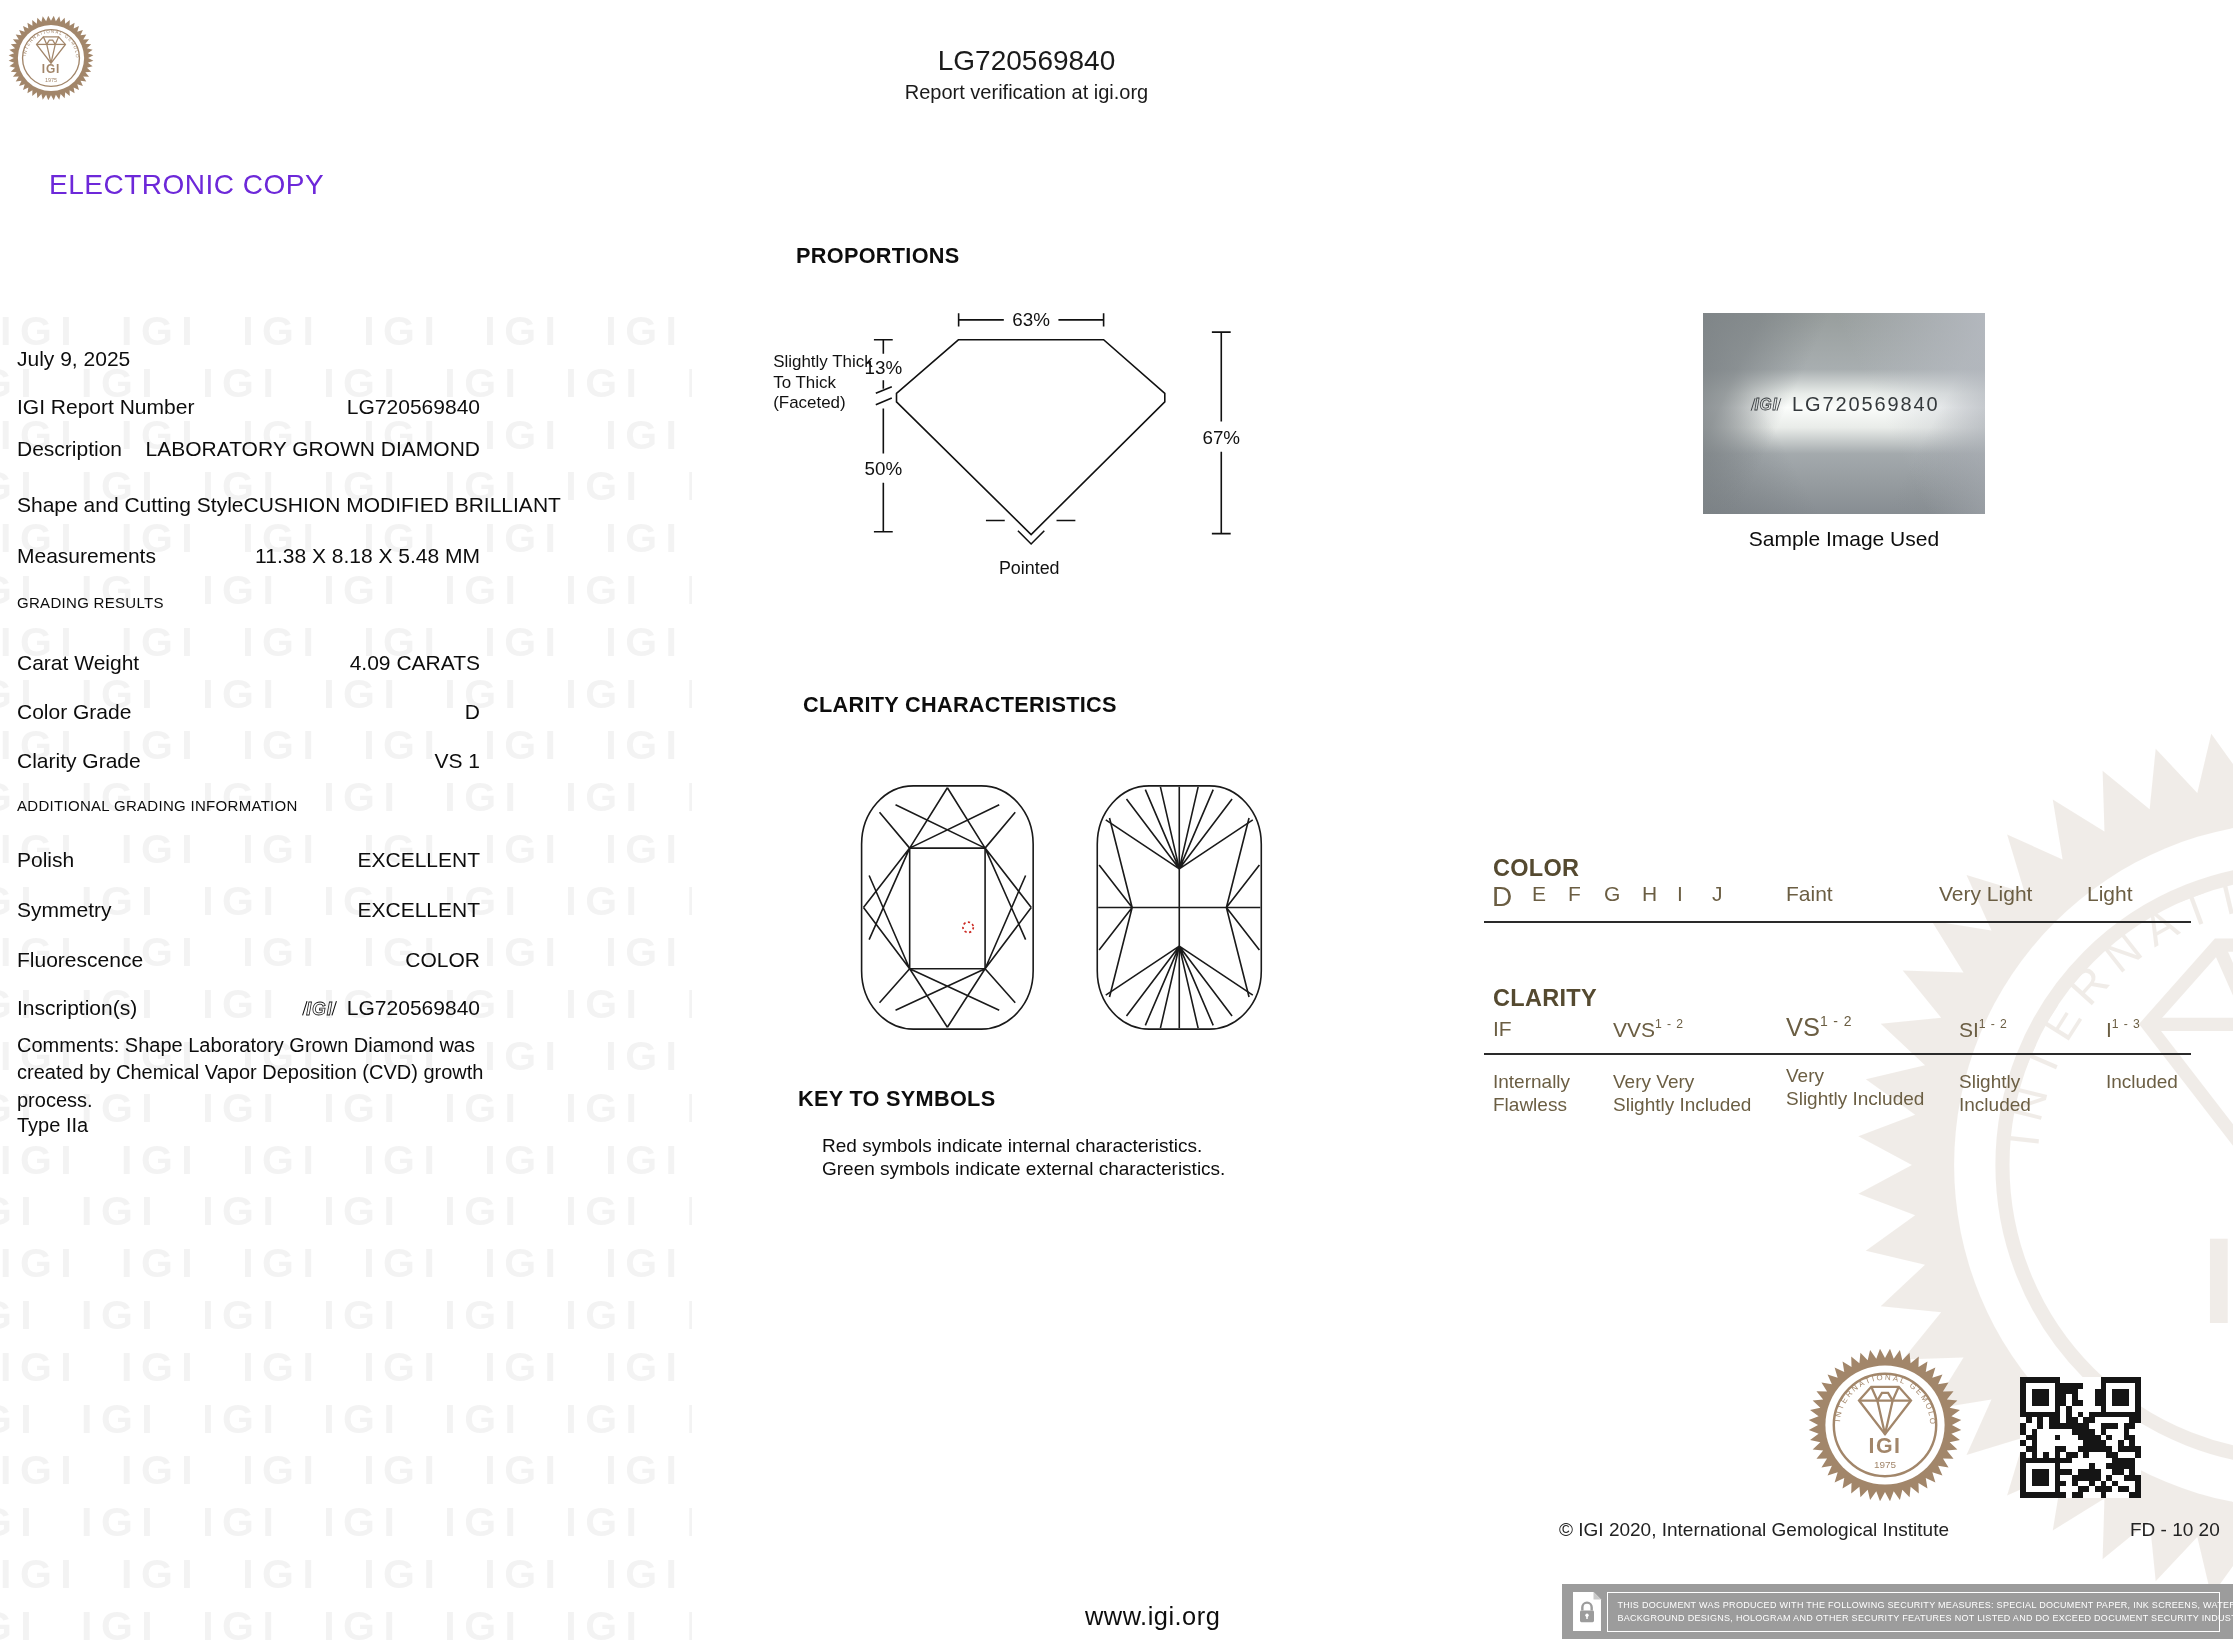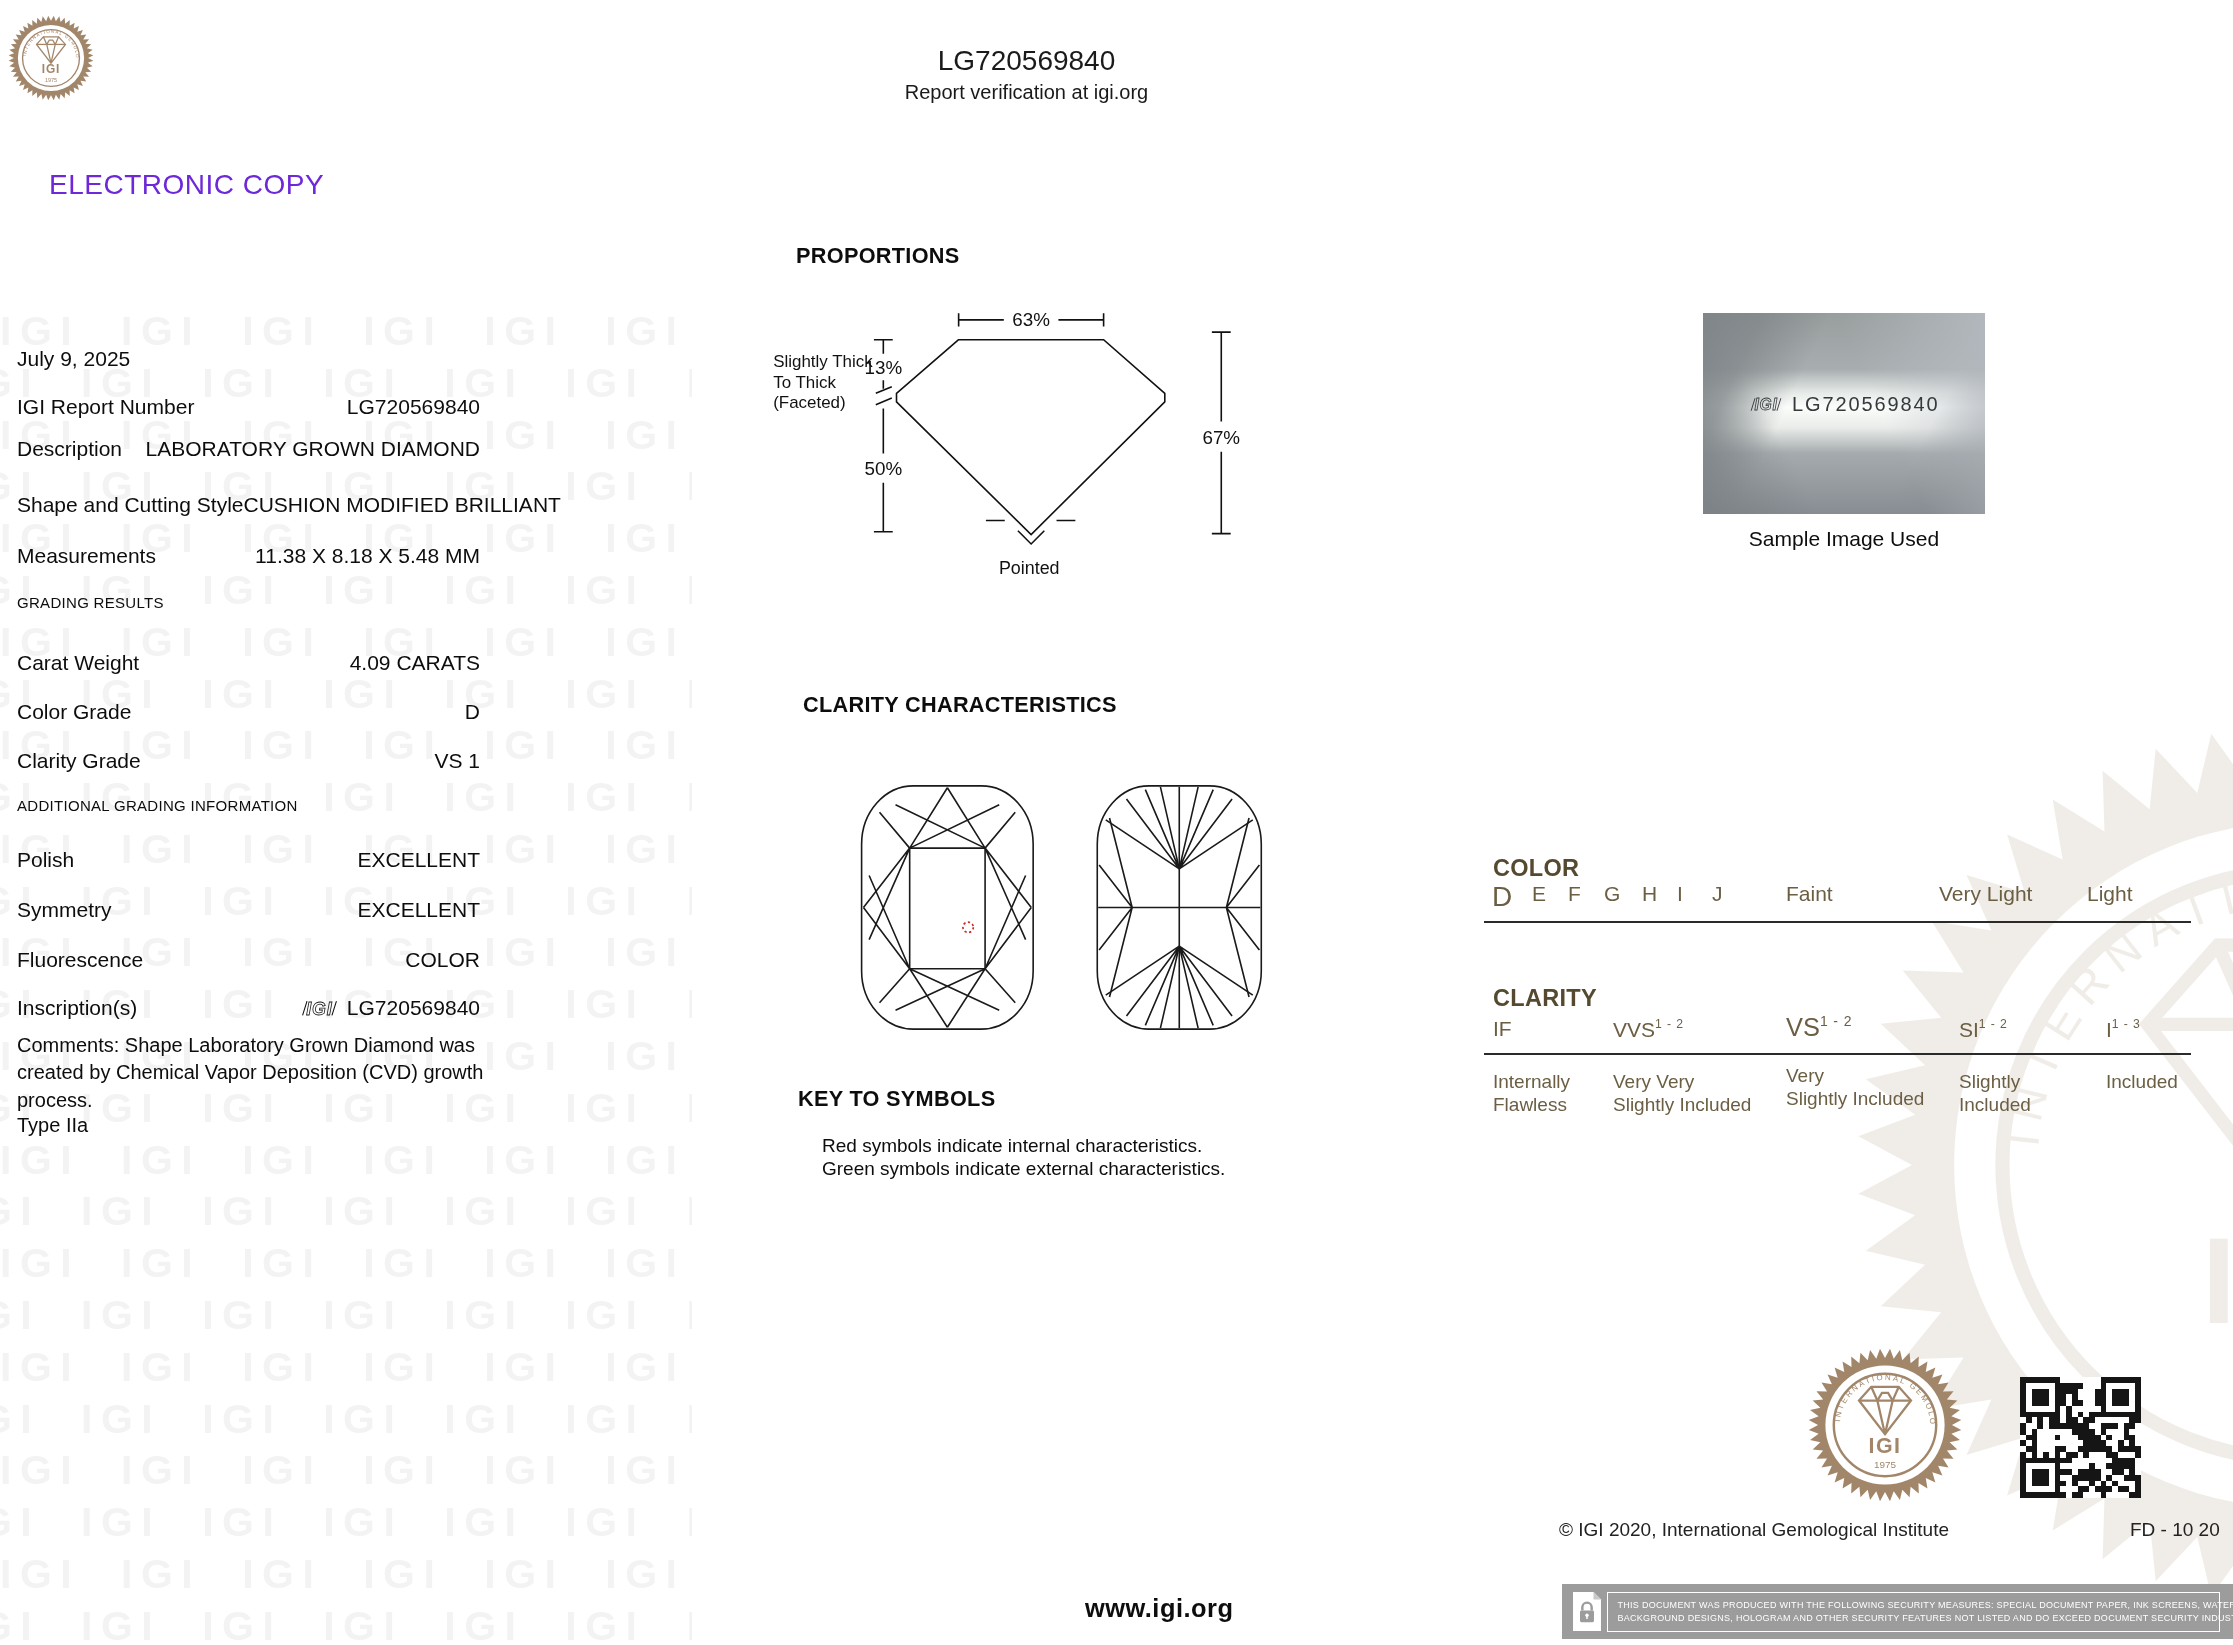--- a/index.html
+++ b/index.html
@@ -41,21 +41,21 @@
       linear-gradient(245deg,rgba(186,190,198,.8) 0%,rgba(186,190,198,.45) 18%,rgba(186,190,198,0) 40%),
       linear-gradient(62deg,rgba(120,126,130,.8) 0%,rgba(120,126,130,0) 30%),
       linear-gradient(298deg,rgba(136,142,146,.75) 0%,rgba(136,142,146,0) 26%),
       linear-gradient(180deg,#989e9d 0%,#a8aeb0 28%,#e8ece9 40%,#fbfdfb 47%,#e9ece9 57%,#a4aaad 70%,#878d92 100%);}
   .sample-insc{position:absolute;left:0;top:40%;width:100%;display:flex;align-items:center;
       justify-content:center;gap:7.5px;color:#34393c;font-size:20px;letter-spacing:1.9px;}
   .sample-cap{position:absolute;left:1703px;top:527px;width:282px;text-align:center;font-size:21px;}
   
   .copyright{font-size:19px;color:#222;}
   .fdcode{font-size:19px;color:#222;}
-  .website{font-size:25.4px;font-weight:bold;letter-spacing:0.5px;}
+  .website{font-size:25.4px;font-weight:normal;letter-spacing:0.5px;margin-top:8px;}
   .secbar{position:absolute;left:1562px;top:1584px;width:671px;height:55px;background:#9c9c9c;}
   .secbox{position:absolute;left:45px;top:7.5px;width:613px;height:40px;border:1.4px solid #fff;
           display:flex;flex-direction:column;justify-content:center;padding-left:9.4px;box-sizing:border-box;}
   .secline{font-size:9px;color:#fff;letter-spacing:0.3px;white-space:nowrap;line-height:13px;}
   svg text{font-family:"Liberation Sans",sans-serif;}
   .plot-line{stroke:#1a1a1a;stroke-width:1.7;fill:none;}
   .prop-line{stroke:#111;stroke-width:1.7;fill:none;}
   .prop-txt{font-size:20px;fill:#111;}
 </style>
 </head>

